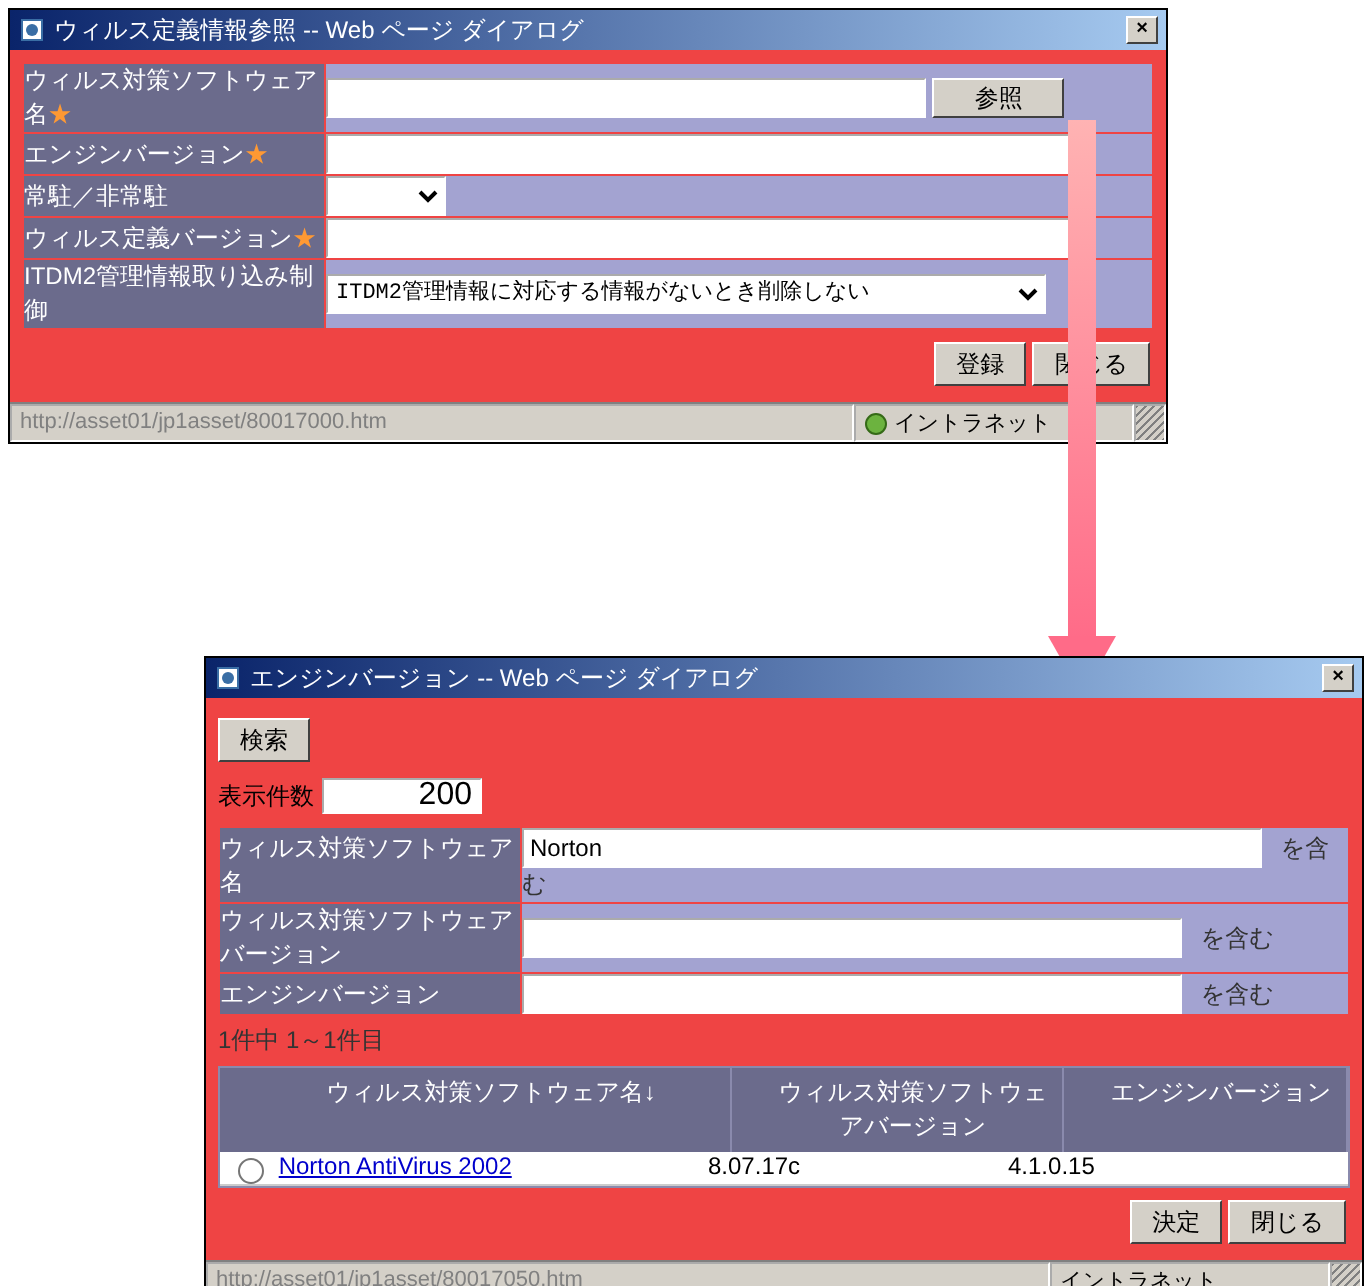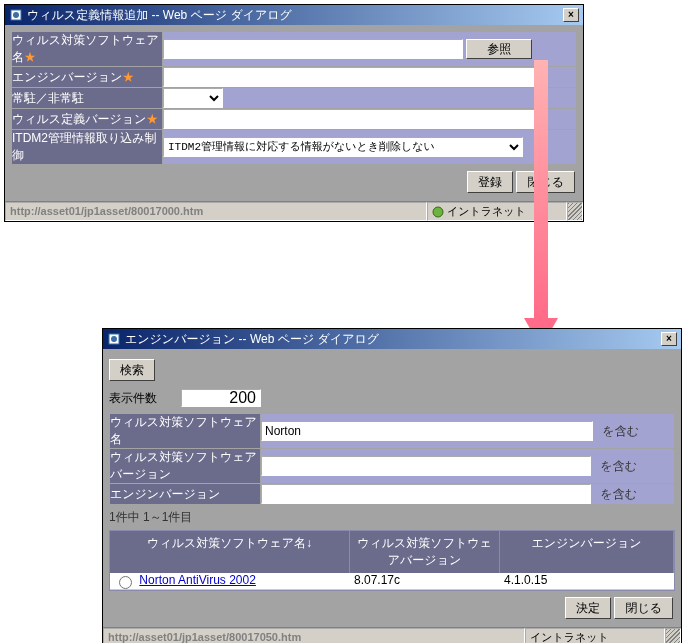--- a/index.html
+++ b/index.html
@@ -42,21 +42,21 @@
     border-right-color: #404040;
     border-bottom-color: #404040;
     color: #000;
     font-size: 10px;
     line-height: 12px;
     text-align: center;
     font-weight: bold;
     cursor: pointer;
   }
   .content {
-    background: #a3a3a3;
+    background: #ef4444;
     padding: 6px;
   }
   .form-table {
     width: 100%;
     border-collapse: separate;
     border-spacing: 1px;
   }
   .form-table td { padding: 0; }
   .label-cell {
     background: #6b6b8c;
@@ -116,41 +116,40 @@
     border-top: 1px solid #808080;
     display: flex;
     height: 20px;
     font-size: 11px;
   }
   .statusbar .url-pane {
     flex: 1;
     border: 1px inset #fff;
     padding: 2px 4px;
     color: #808080;
-    font-weight: bold;
   }
   .statusbar .zone-pane {
     width: 140px;
     border: 1px inset #fff;
     padding: 2px 4px;
     display: flex;
     align-items: center;
     gap: 3px;
   }
   .statusbar .grip {
     width: 16px;
     border: 1px inset #fff;
     background: repeating-linear-gradient(135deg,#808080 0 1px,transparent 1px 3px);
   }
   .arrow {
     position: absolute;
   }
   
   .top-btn-row { padding: 4px 0 8px 0; }
-  .count-row { padding: 0 0 6px 0; display:flex; align-items:flex-end; gap:24px;}
+  .count-row { padding: 0 0 6px 0; display:flex; align-items:flex-end; gap:4px;}
   .count-input {
     border: 1px inset #fff;
     background: #fff;
     width: 80px;
     height: 18px;
     text-align: right;
     padding: 1px 4px;
     font-family: inherit;
     font-size: 16px;
   }
@@ -162,20 +161,21 @@
   .result-count { padding: 4px 0; color:#333;}
   .result-head {
     display: flex;
     background: #6b6b8c;
     color: #fff;
   }
   .result-head div {
     padding: 4px;
     text-align: center;
     border-right:1px solid #8a8aad;
+    margin-left:16px;
   }
   .result-row {
     display: flex;
     background: #fff;
     border-bottom:1px solid #ccc;
   }
   .result-row div { padding: 0 4px; }
   .col1 { width: 240px; }
   .col2 { width: 150px; }
   .col3 { flex:1; }
@@ -186,21 +186,21 @@
 <body>
 
 <div class="dialog" style="left:4px; top:4px; width:580px;">
   <div class="titlebar">
     <span class="app-icon">
       <svg width="14" height="14">
           <rect x="2" y="2" width="10" height="10" fill="#fff" stroke="#3a6ea5"></rect>
           <circle cx="7" cy="7" r="3" fill="#3a6ea5"></circle>
         </svg>
     </span>
-    <span class="title-text">ウィルス定義情報追加 -- Web ページ ダイアログ</span>
+    <span class="title-text">ウィルス定義情報参照 -- Web ページ ダイアログ</span>
     <span class="close-btn">×</span>
   </div>
   <div class="content">
     <table class="form-table">
       <tbody>
           <tr>
         <td class="label-cell"><span>ウィルス対策ソフトウェア名</span><span class="req">★</span></td>
         <td class="input-cell">
           <input class="text-input" style="width: 300px;" value="">
           <button class="btn btn-small">参照</button>
@@ -269,21 +269,21 @@
     </div>
     <div class="count-row">
       <span>表示件数</span>
       <input class="count-input" value="200" style="">
     </div>
     <table class="form-table">
       <tbody>
           <tr>
         <td class="label-cell">ウィルス対策ソフトウェア名</td>
         <td class="input-cell">
-          <input class="text-input" style="width: 332px;" value="Norton">
+          <input class="text-input" style="width: 370px;" value="Norton">
           <span class="suffix">を含む</span>
         </td>
       </tr>
       <tr>
         <td class="label-cell">ウィルス対策ソフトウェアバージョン</td>
         <td class="input-cell">
           <input class="text-input" style="width: 330px;" value="">
           <span class="suffix">を含む</span>
         </td>
       </tr>

